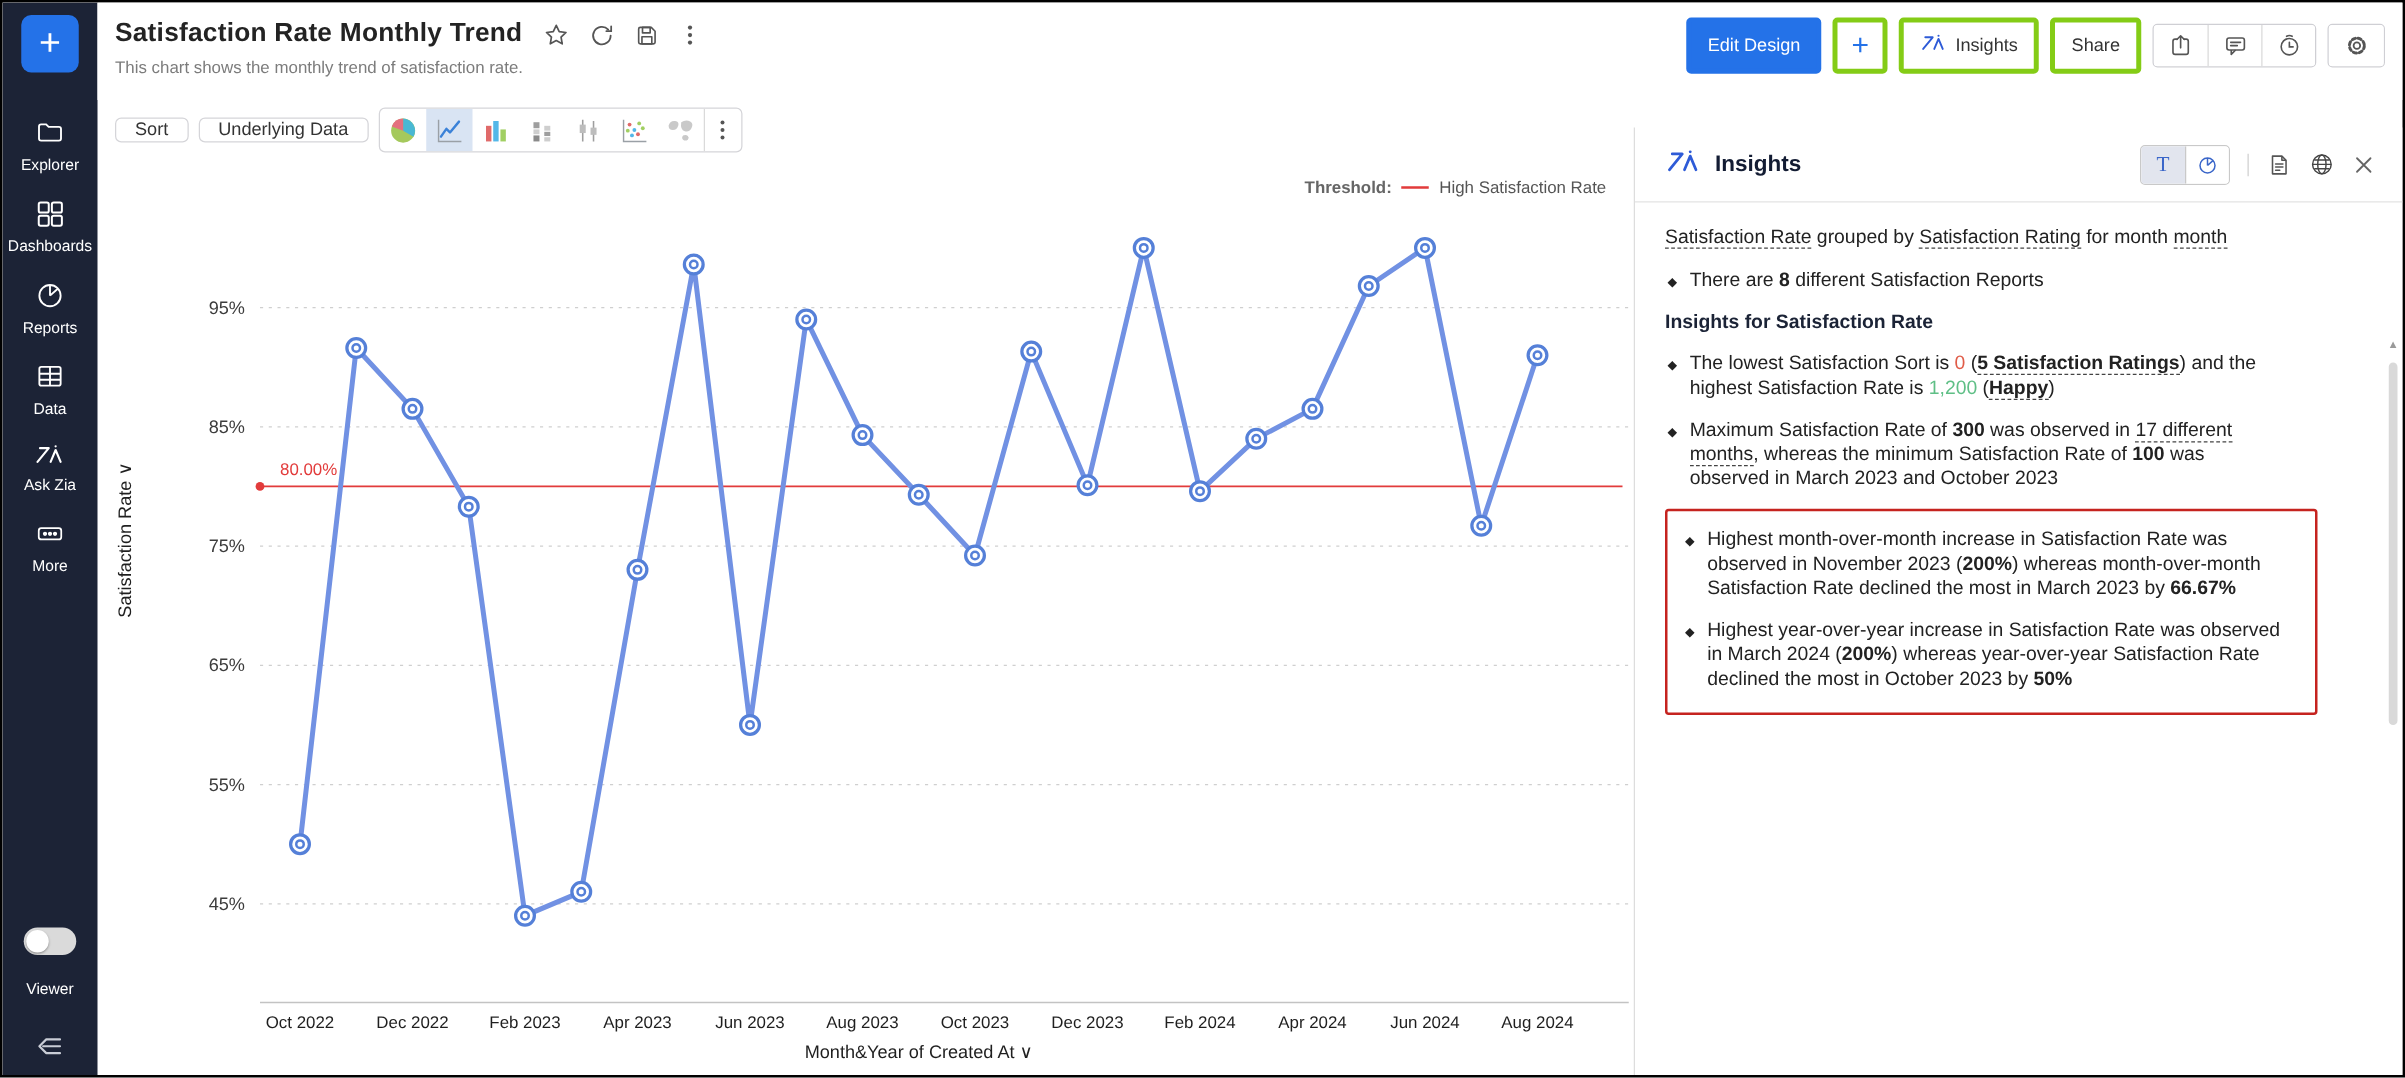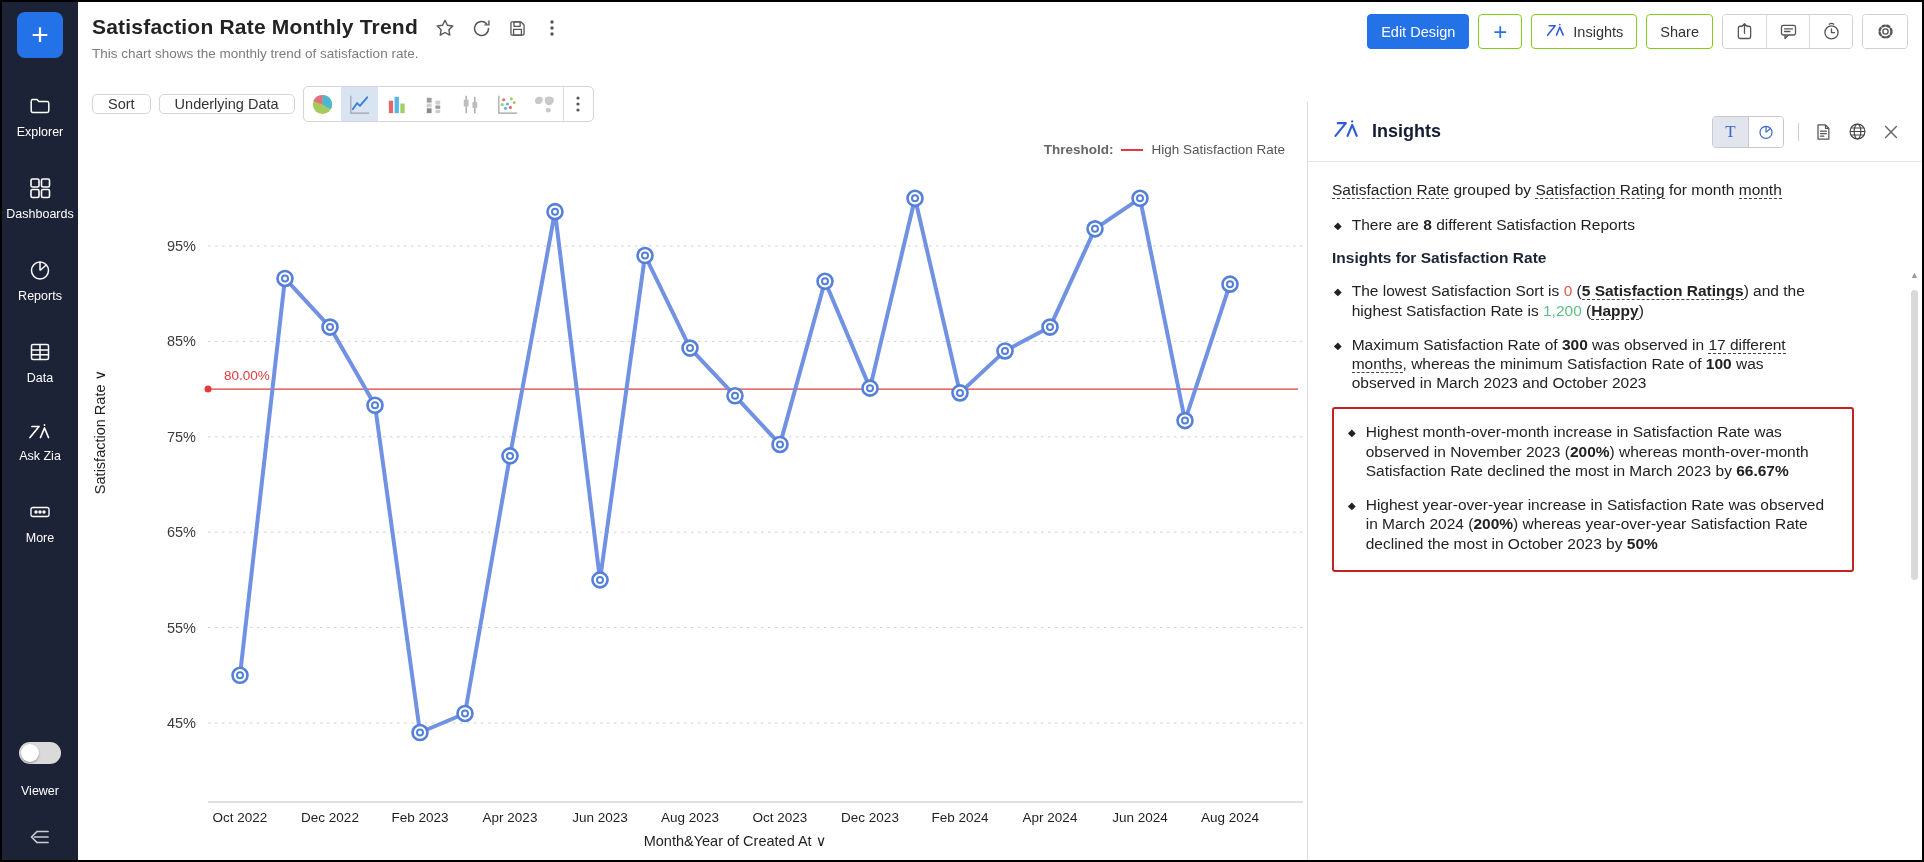--- a/index.html
+++ b/index.html
@@ -14,40 +14,40 @@
   
   .sidebar {
     position:absolute; left:0; top:0; bottom:0; width:76px;
     background:#1c2336; display:flex; flex-direction:column; align-items:center;
   }
   .plus-btn {
     margin-top:10px; width:46px; height:46px; border-radius:8px;
     background:#2472e8; color:#fff; font-size:30px; font-weight:400;
     display:flex; align-items:center; justify-content:center; cursor:pointer;
   }
-  .nav { display:flex; flex-direction:column; gap:37px; margin-top:36px; }
+  .nav { display:flex; flex-direction:column; gap:20px; margin-top:36px; }
   .nav-item { display:flex; flex-direction:column; align-items:center; gap:7px; cursor:pointer; }
   .nav-item svg { display:block; }
   .nav-label { color:#fff; font-size:12.5px; }
   .viewer-wrap { position:absolute; bottom:62px; left:0; right:0; display:flex; flex-direction:column; align-items:center; gap:20px; }
   .toggle { width:42px; height:22px; border-radius:11px; background:#dadada; position:relative; cursor:pointer; }
   .toggle .knob { position:absolute; left:2px; top:2px; width:18px; height:18px; border-radius:50%; background:#fff; box-shadow:0 1px 2px rgba(0,0,0,.35); }
   .collapse { position:absolute; bottom:12px; left:0; right:0; display:flex; justify-content:center; cursor:pointer; }
 
   
   .titlebar { position:absolute; left:76px; top:0; right:0; height:78px; background:#fff; }
   .title-row { position:absolute; left:14px; top:13px; display:flex; align-items:flex-end; gap:16px; }
   .page-title { font-size:21px; font-weight:700; color:#232323; letter-spacing:.2px; }
   .title-icons { display:flex; align-items:center; gap:15px; color:#555; }
   .title-icons .ticon { cursor:pointer; display:flex; }
   .subtitle { position:absolute; left:14px; top:44px; font-size:13.5px; color:#7c7c7c; }
 
   .actions { position:absolute; right:14px; top:12px; display:flex; align-items:center; gap:9px; }
-  .btn { height:35px; display:flex; align-items:center; justify-content:center; border-radius:4px;
-         font-size:14.5px; color:#333; background:#fff; border:1px solid #84cc16; cursor:pointer; padding:0 13px; }
+  .btn { height:45px; display:flex; align-items:center; justify-content:center; border-radius:4px;
+         font-size:14.5px; color:#333; background:#fff; border:4px solid #84cc16; cursor:pointer; padding:0 13px; }
   .btn-primary { background:#2472e8; border-color:#2472e8; color:#fff; }
   .btn-plus { color:#2472e8; font-size:24px; width:44px; padding:0; font-weight:400; }
   .btn-zia { gap:6px; }
   .icon-group { display:flex; border:1px solid #cfcfd4; border-radius:4px; overflow:hidden; }
   .icon-cell { width:43px; height:33px; display:flex; align-items:center; justify-content:center; background:#fff; cursor:pointer; }
   .icon-cell + .icon-cell { border-left:1px solid #dadada; }
   .gear-btn { width:44px; padding:0; }
 
   
   .toolbar { position:absolute; left:90px; top:84px; display:flex; gap:8px; align-items:center; }

